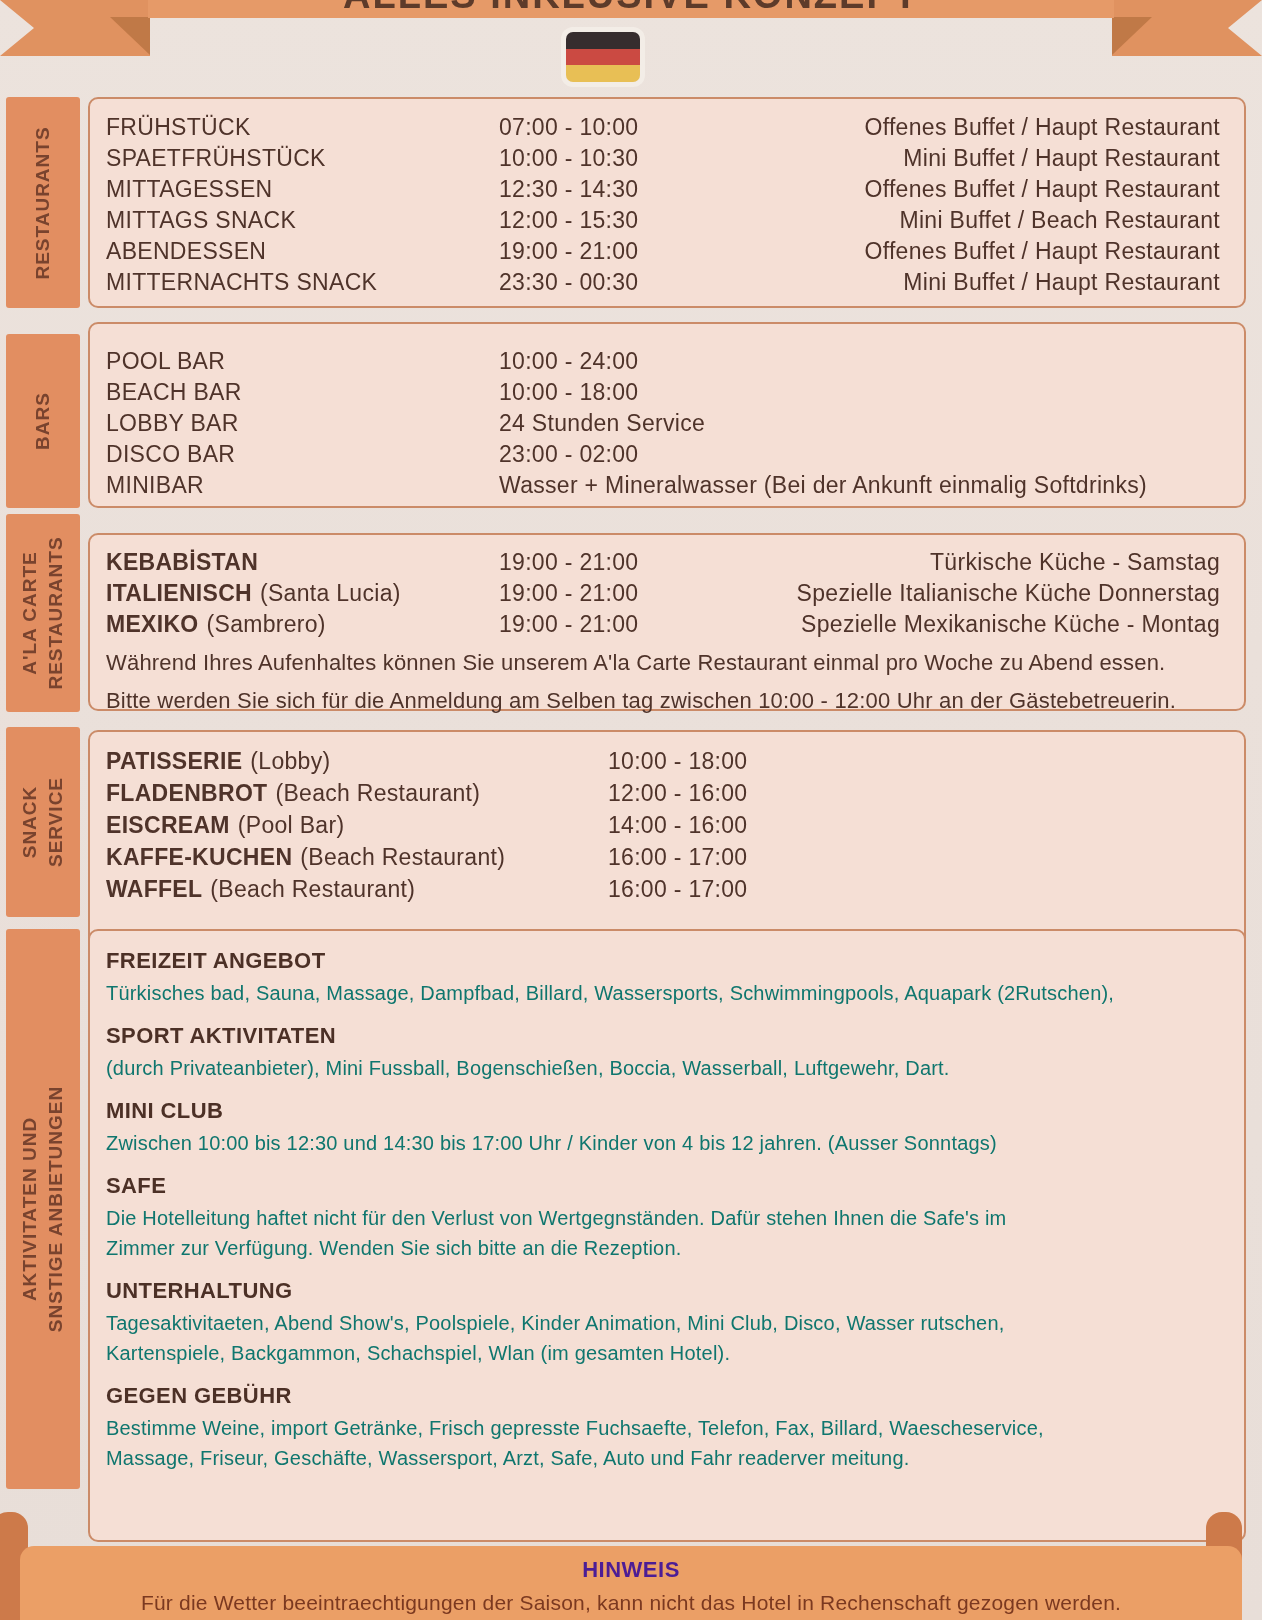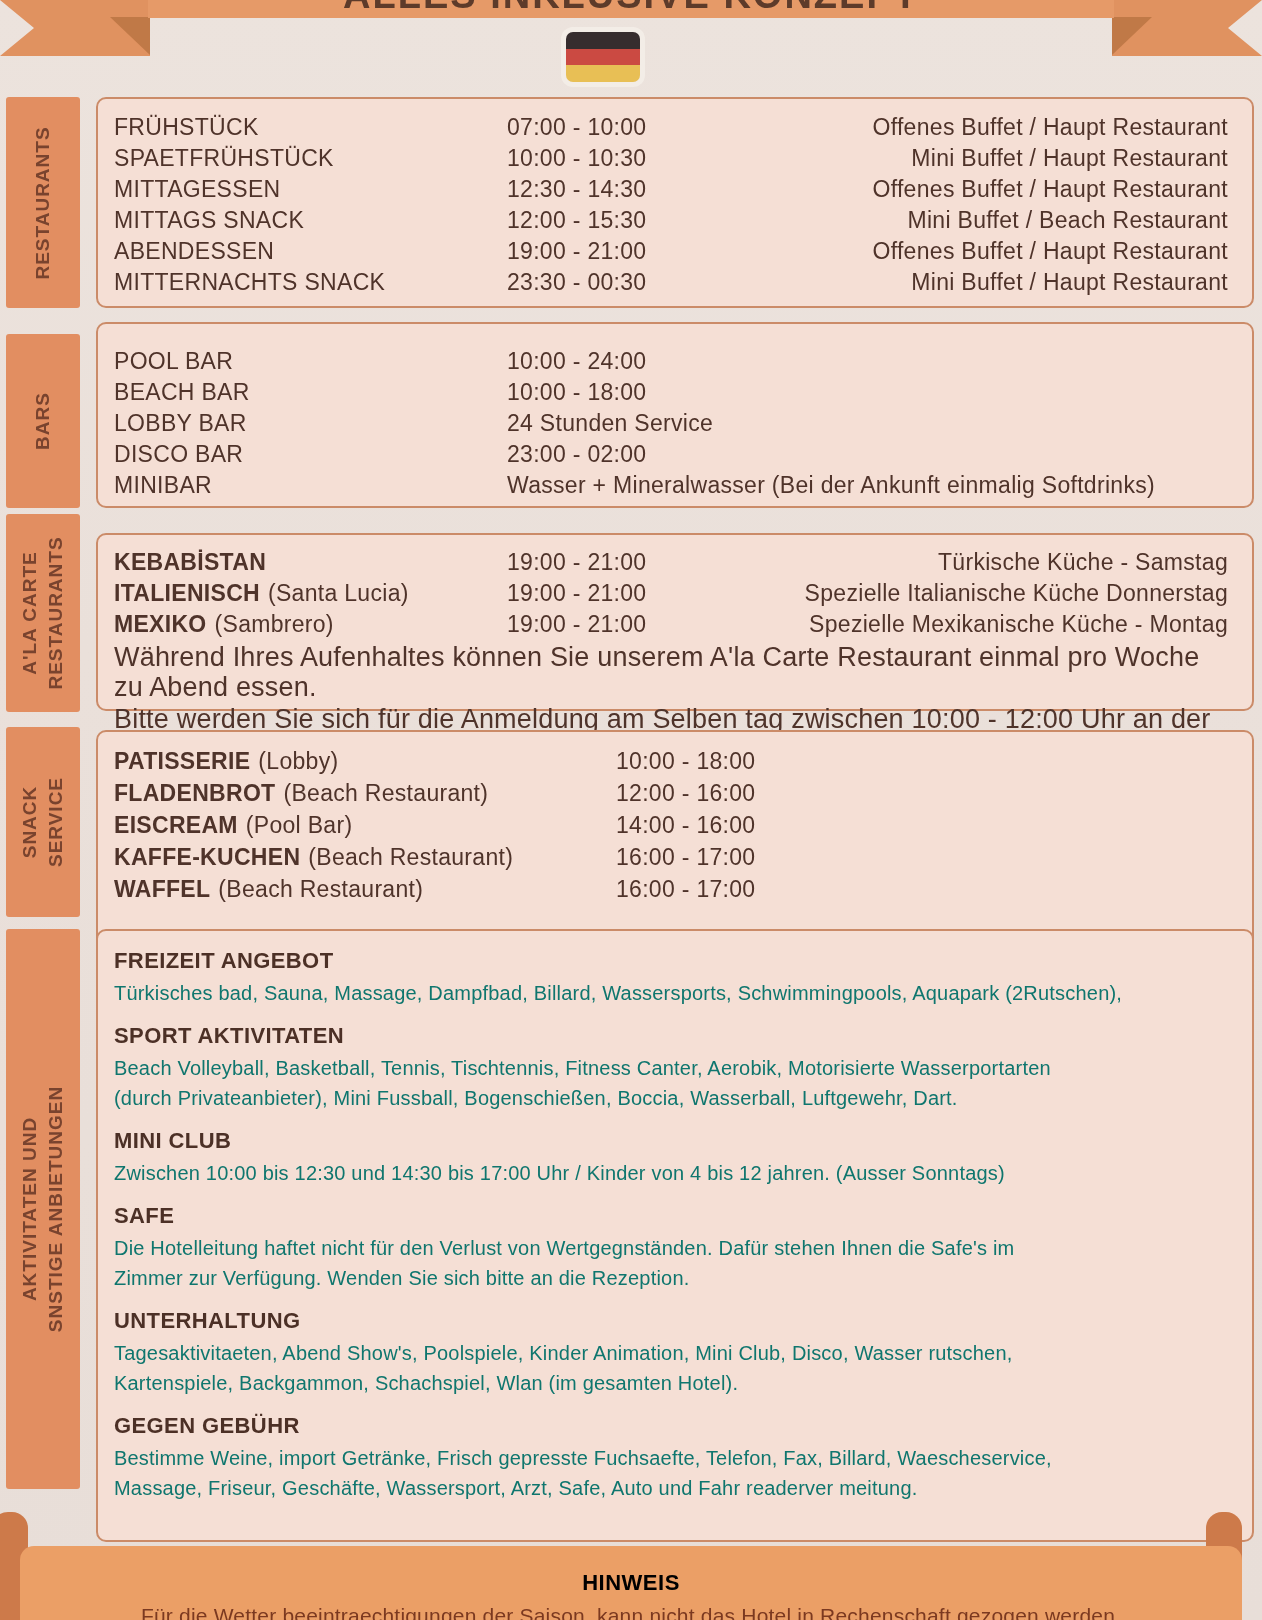--- a/index.html
+++ b/index.html
@@ -38,56 +38,56 @@
   .tab { position:absolute; left:6px; width:74px; background:#e28e61; border-radius:3px; }
   .tab-inner {
     position:absolute; top:50%; left:50%;
     transform:translate(-50%,-50%) rotate(-90deg);
     white-space:nowrap; text-align:center;
     color:#79432e; font-weight:bold; font-size:19px; letter-spacing:1px; line-height:26px;
   }
 
   
   .panel {
-    position:absolute; left:96px; width:1158px;
+    position:absolute; left:88px; width:1158px;
     background:#f5dfd5; border:2px solid #cb8b68; border-radius:10px;
   }
   .row { display:flex; align-items:baseline; line-height:31px; font-size:23px; letter-spacing:.3px; color:#4f332a; }
   .row .name { flex:0 0 393px; }
   .row .time { flex:0 0 210px; }
   .row .desc { flex:1; text-align:right; }
   .row .info { flex:1; }
   .row b { font-weight:bold; }
   .sub { font-weight:normal;margin-top:40px; }
   .sub:not(:empty) { margin-left:8px; }
 
   #panel-restaurants { top:97px;  height:211px; padding:13px 24px 0 16px; }
   #panel-bars        { top:322px; height:186px; padding:22px 12px 0 16px; }
   #panel-alacarte    { top:533px; height:178px; padding:12px 24px 0 16px; }
   #panel-snack       { top:730px; height:218px; padding:13px 24px 0 16px; }
   #panel-snack .row  { line-height:32px; }
   #panel-snack .name { flex:0 0 502px; }
   #panel-snack .time { flex:1; }
 
-  .note { font-size:27px; line-height:30px; letter-spacing:.2px; margin-top:2px; }
+  .note { font-size:22px; line-height:30px; letter-spacing:.2px; margin-top:8px; }
 
   #panel-activities  { top:929px; height:613px; padding:16px 24px 0 16px; }
   .block + .block { margin-top:14px; }
   .block-head { font-size:22px; font-weight:bold; letter-spacing:.4px; line-height:28px; margin-bottom:3px; color:#4c3026; }
   .block-line { font-size:20px; line-height:30px; letter-spacing:.2px; color:#0f766e; }
 
   
   .footer-tail { position:absolute; top:1512px; width:36px; height:120px; background:#cd7a4a; border-radius:16px; }
   .footer-tail.left  { left:-8px; }
   .footer-tail.right { left:1206px; }
   .footer-band {
     position:absolute; left:20px; top:1546px; width:1222px; height:100px;
     background:#eb9f66; border-radius:14px 14px 0 0; text-align:center;
   }
-  .footer-title { font-size:22px; font-weight:bold; color:#000000; letter-spacing:.5px; padding-top:24px; }
+  .footer-title { font-size:22px; font-weight:bold; color:#4c1d95; letter-spacing:.5px; padding-top:11px; }
   .footer-text  { font-size:21px; color:#7b3920; margin-top:8px; letter-spacing:.2px; }
 </style>
 </head>
 <body>
 
 <div class="page">
 
   <div class="ribbon-tail tail-left"></div>
   <div class="ribbon-tail tail-right"></div>
   <div class="fold fold-left"></div>
@@ -230,21 +230,20 @@
   </div>
 
   <div class="panel" id="panel-activities">
     <div class="block">
       <div class="block-head">FREIZEIT ANGEBOT</div>
       <div class="block-line">Türkisches bad, Sauna, Massage, Dampfbad, Billard, Wassersports, Schwimmingpools, Aquapark (2Rutschen),</div>
       <div class="block-line"></div>
     </div>
     <div class="block">
       <div class="block-head">SPORT AKTIVITATEN</div>
-      <div class="block-line">Beach Volleyball, Basketball, Tennis, Tischtennis, Fitness Canter, Aerobik, Motorisierte Wasserportarten</div>
       <div class="block-line">(durch Privateanbieter), Mini Fussball, Bogenschießen, Boccia, Wasserball, Luftgewehr, Dart.</div>
     </div>
     <div class="block">
       <div class="block-head">MINI CLUB</div>
       <div class="block-line">Zwischen 10:00 bis 12:30 und 14:30 bis 17:00 Uhr / Kinder von 4 bis 12 jahren. (Ausser Sonntags)</div>
       <div class="block-line"></div>
     </div>
     <div class="block">
       <div class="block-head">SAFE</div>
       <div class="block-line">Die Hotelleitung haftet nicht für den Verlust von Wertgegnständen. Dafür stehen Ihnen die Safe's im</div>

